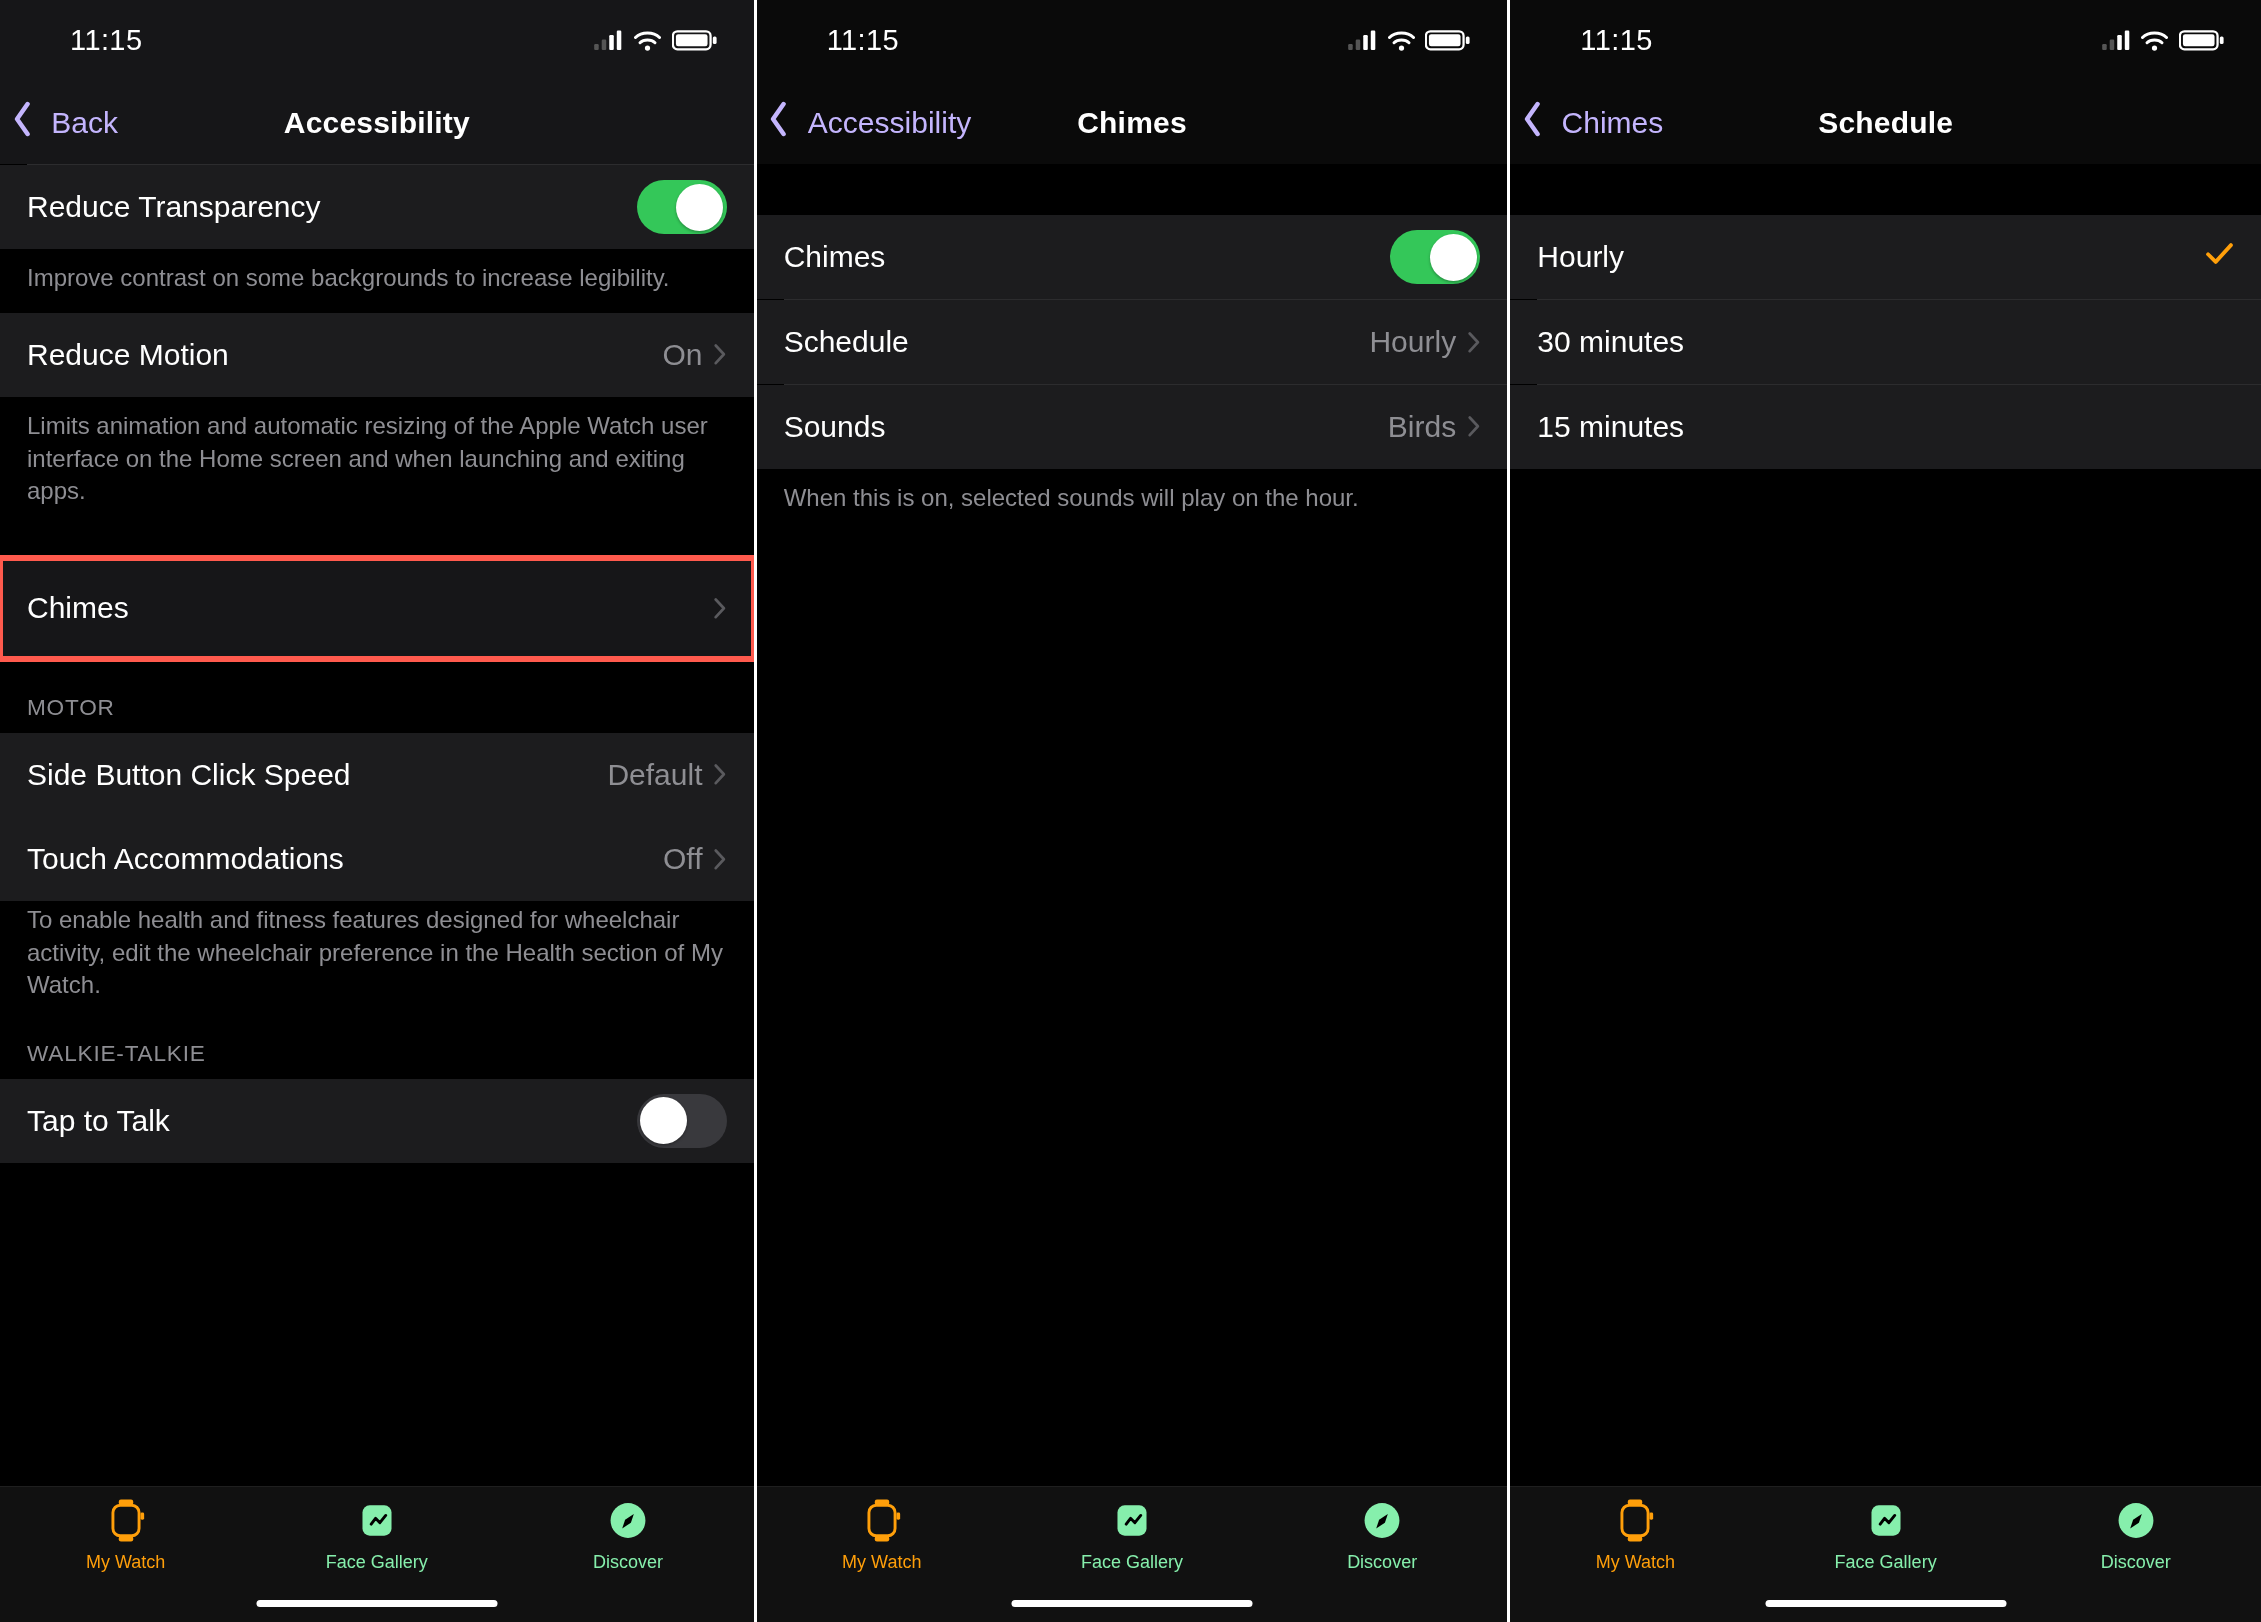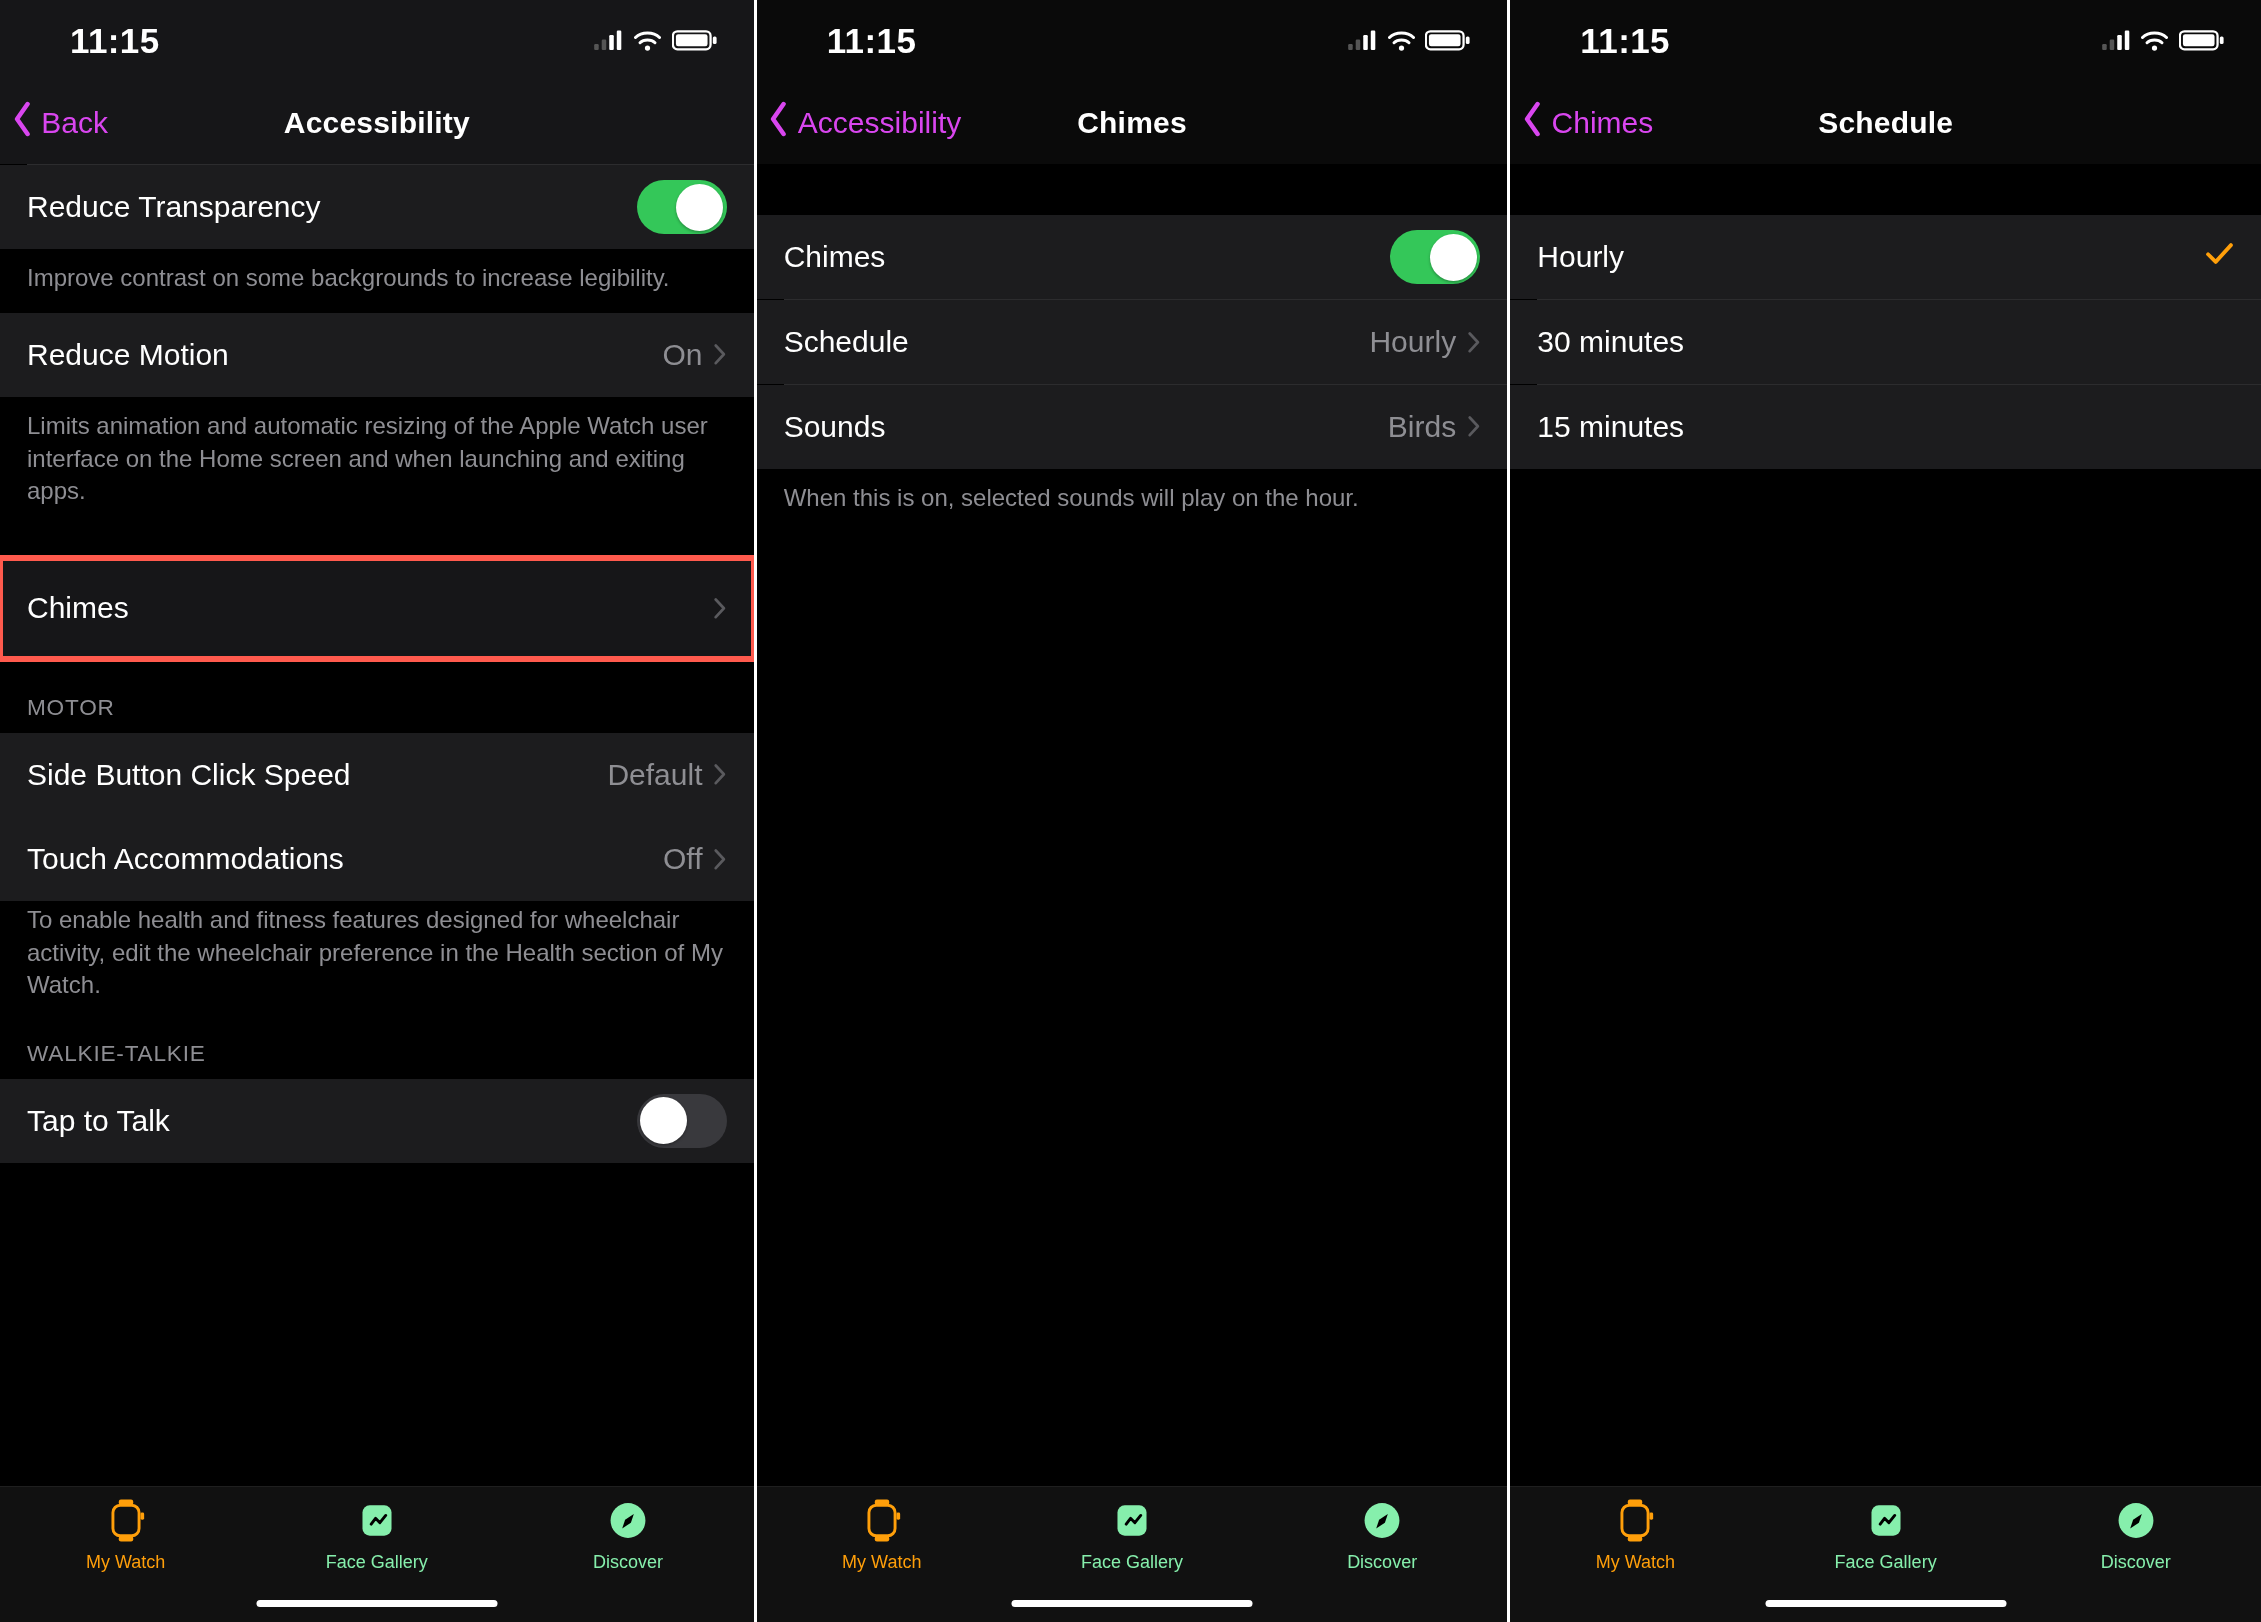--- a/index.html
+++ b/index.html
@@ -33,22 +33,22 @@
     height: 81px;
     display: flex;
     align-items: center;
     justify-content: space-between;
     padding: 0 35px 0 38px;
     background: rgba(28,28,30,0.8);
   }
   .phone-chimes .status-bar,
   .phone-schedule .status-bar { background: #0a0a0a; }
   .status-time {
-    font-size: 35px;
-    font-weight: 700;
+    font-size: 29px;
+    font-weight: 400;
     letter-spacing: 0.4px;
     padding-left: 32px;
   }
   .status-right { display: flex; align-items: center; gap: 10.6px; }
   .status-right svg { display: block; }
 
   
   .nav-bar {
     height: 83px;
     position: relative;
@@ -58,22 +58,22 @@
   }
   .phone-chimes .nav-bar,
   .phone-schedule .nav-bar { background: #0a0a0a; }
   .nav-back {
     position: absolute;
     left: 10.6px;
     top: 0;
     bottom: 0;
     display: flex;
     align-items: center;
-    gap: 8px;
-    color: #d946ef;
+    gap: 18px;
+    color: #c4b5fd;
     font-size: 30px;
   }
   .nav-back svg { width: 22.6px; height: 36px; }
   .nav-title {
     width: 100%;
     text-align: center;
     font-size: 30px;
     font-weight: 600;
     letter-spacing: 0.2px;
   }

